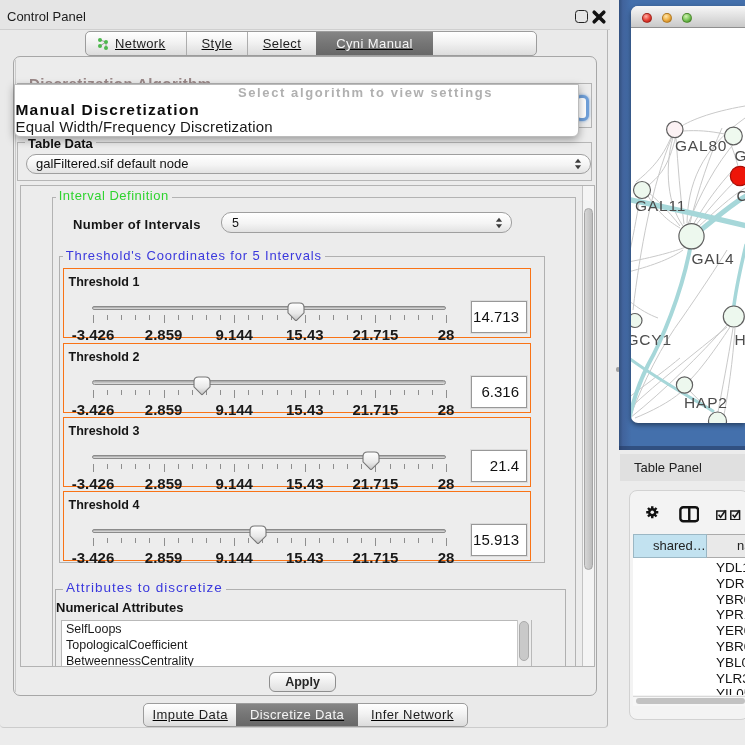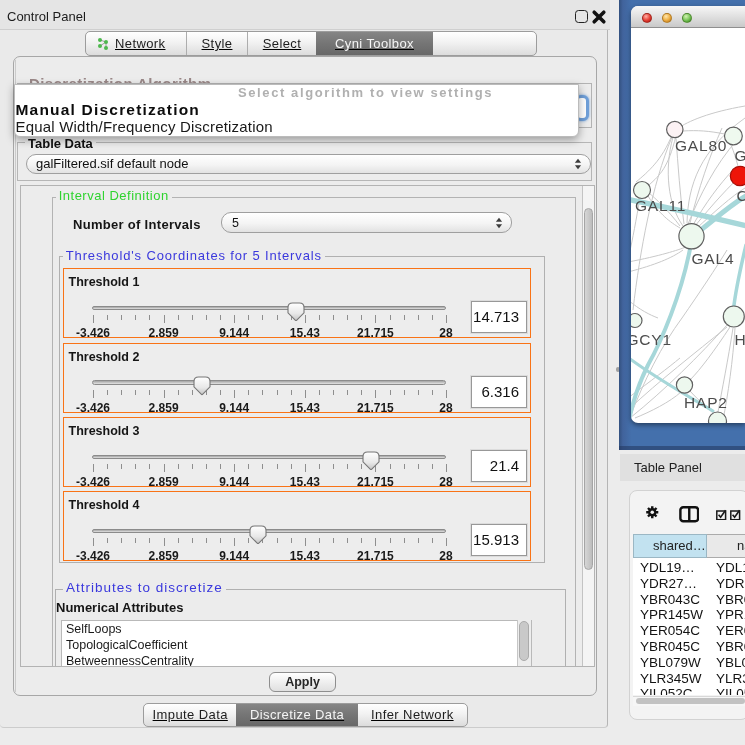--- a/index.html
+++ b/index.html
@@ -11,21 +11,21 @@
 .segitem { height:100%; display:flex; align-items:center; justify-content:center; color:#1d1d1d; letter-spacing:0.4px; }
 .segdiv { width:1px; height:100%; background:#adadad; }
 .segsel { background:linear-gradient(180deg,#858585 0%,#757575 50%,#686868 100%); color:#f5f5f5; }
 .gtitle { position:absolute; padding:0 3px; background:#ececec; }
 .combo { position:absolute; border:1px solid #9f9f9f; border-radius:10px; background:linear-gradient(180deg,#ffffff 0%,#f4f4f4 55%,#e2e2e2 100%); color:#111; display:flex; align-items:center; }
 .arrows { position:absolute; right:8px; top:50%; transform:translateY(-50%); width:8px; }
 .tpanel { position:absolute; border:1px solid #f97316; background:#ededed; }
 .track { width:354.5px; height:4.8px; border-radius:3px; background:linear-gradient(180deg,#a2a2a2,#c0c0c0 45%,#e3e3e3); border:1px solid #8b8b8b; }
 .tickminor { width:355px; height:5px; background:repeating-linear-gradient(90deg,#8e8e8e 0,#8e8e8e 1px,transparent 1px,transparent 14.12px); }
 .tickmajor { width:355px; height:8px; background:repeating-linear-gradient(90deg,#8e8e8e 0,#8e8e8e 1px,transparent 1px,transparent 70.6px); }
-.tlabels { position:absolute; left:29.5px; top:56.5px; width:440px; height:11px; font-size:12px; font-weight:bold; color:#1a1a1a; }
+.tlabels { position:absolute; left:29.5px; top:56.5px; width:440px; height:11px; font-size:15px; font-weight:bold; color:#1a1a1a; }
 .tlabels span { position:absolute; transform:translateX(-50%); }
 .thumb { top:32.3px; }
 .thumb path { fill:url(#tg); stroke:#767676; stroke-width:1.1; }
 .vbox { position:absolute; left:407.5px; width:56px; height:32px; background:#ffffff; border:1px solid #989898; box-shadow:0 0 0 1px #dcdcdc; font-size:15px; color:#111; text-align:right; padding-right:7px; line-height:30px; }
 </style>
 </head>
 <body>
 <svg width="0" height="0" style="position:absolute">
     <defs>
       <linearGradient id="tg" x1="0" y1="0" x2="0" y2="1">
@@ -54,21 +54,21 @@
       <path d="M4,3 L10,5 M4,9 L10,5 M10,5 L10,11" stroke="#9a9a9a" stroke-width="1"></path>
       <circle cx="4" cy="3" r="2" fill="#4db84d"></circle>
         <circle cx="10" cy="5" r="2" fill="#4db84d"></circle>
         <circle cx="4" cy="9" r="2" fill="#4db84d"></circle>
         <circle cx="10" cy="11" r="2" fill="#4db84d"></circle>
     </svg>Network</div>
   <div class="segdiv"></div>
   <div class="segitem" style="width:60px;">Style</div>
   <div class="segdiv"></div>
   <div class="segitem" style="width:68px;">Select</div>
-  <div class="segitem segsel" style="width:117px;">Cyni Toolbox</div>
+  <div class="segitem segsel" style="width:117px;">Cyni Manual</div>
 </div>
 
 <div class="abs" style="left:29px;top:74.5px;width:220px;height:9.5px;overflow:hidden;">
   <div style="font-size:15px;font-weight:bold;color:#9a8888;letter-spacing:0.4px;">Discretization Algorithm</div>
 </div>
 <div class="abs" style="left:17px;top:83px;width:575px;height:45px;border:1px solid #b3b3b3;"></div>
 
 <div class="abs" style="left:575px;top:95px;width:14px;height:26px;background:#fff;border:3px solid #6f9fd8;border-radius:6px;box-shadow:0 0 3px #6f9fd8;"></div>
 
 <div class="abs" style="left:17px;top:142px;width:575px;height:39px;border:1px solid #b6b6b6;"></div>
@@ -286,29 +286,20 @@
 <svg class="abs" style="left:715.5px;top:508.5px;" width="27.5" height="11.5" viewBox="0 0 27.5 11.5">
   <rect x="0.8" y="2" width="8.8" height="8.7" fill="none" stroke="#1a1a1a" stroke-width="1.5"></rect>
   <path d="M2.6,5.8 L4.6,8.2 L9.6,1.2" stroke="#1a1a1a" stroke-width="1.6" fill="none"></path>
   <rect x="14.8" y="2" width="8.8" height="8.7" fill="none" stroke="#1a1a1a" stroke-width="1.5"></rect>
   <path d="M16.6,5.8 L18.6,8.2 L23.6,1.2" stroke="#1a1a1a" stroke-width="1.6" fill="none"></path>
 </svg>
 
 <div class="abs" style="left:633px;top:534px;width:112px;height:161px;background:#ffffff;overflow:hidden;">
   <div class="abs" style="left:0;top:0;width:74px;height:24px;background:#c2e2f0;border:1px solid #9bb7c4;font-size:13px;color:#222;padding-left:19px;line-height:22px;">shared…</div>
   <div class="abs" style="left:74px;top:0;width:80px;height:24px;background:#e9e9e9;border:1px solid #ababab;border-left:none;font-size:13px;color:#222;padding-left:30px;line-height:22px;">na</div>
-  <div class="abs" style="left:7px;top:26px;font-size:13.5px;color:#131313;line-height:15.8px;white-space:pre;">YDL19…
-YDR27…
-YBR043C
-YPR145W
-YER054C
-YBR045C
-YBL079W
-YLR345W
-YIL052C</div>
   <div class="abs" style="left:83px;top:26px;font-size:13.5px;color:#131313;line-height:15.8px;white-space:pre;">YDL19…
 YDR27…
 YBR043C
 YPR145W
 YER054C
 YBR045C
 YBL079W
 YLR345W
 YIL052C</div>
 </div>

